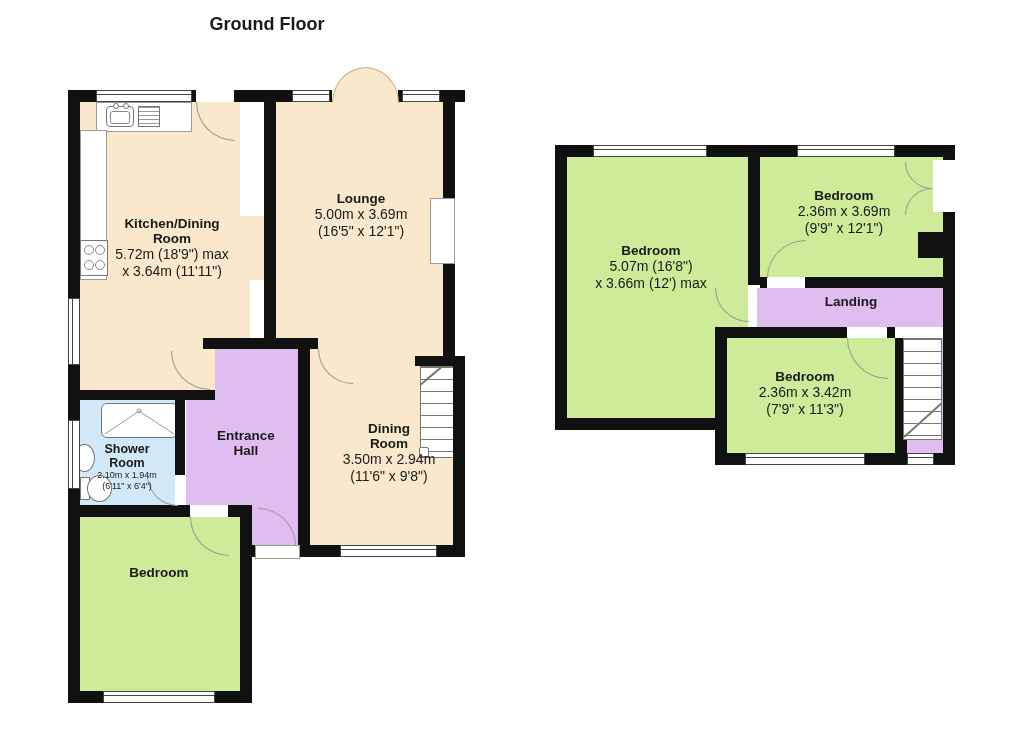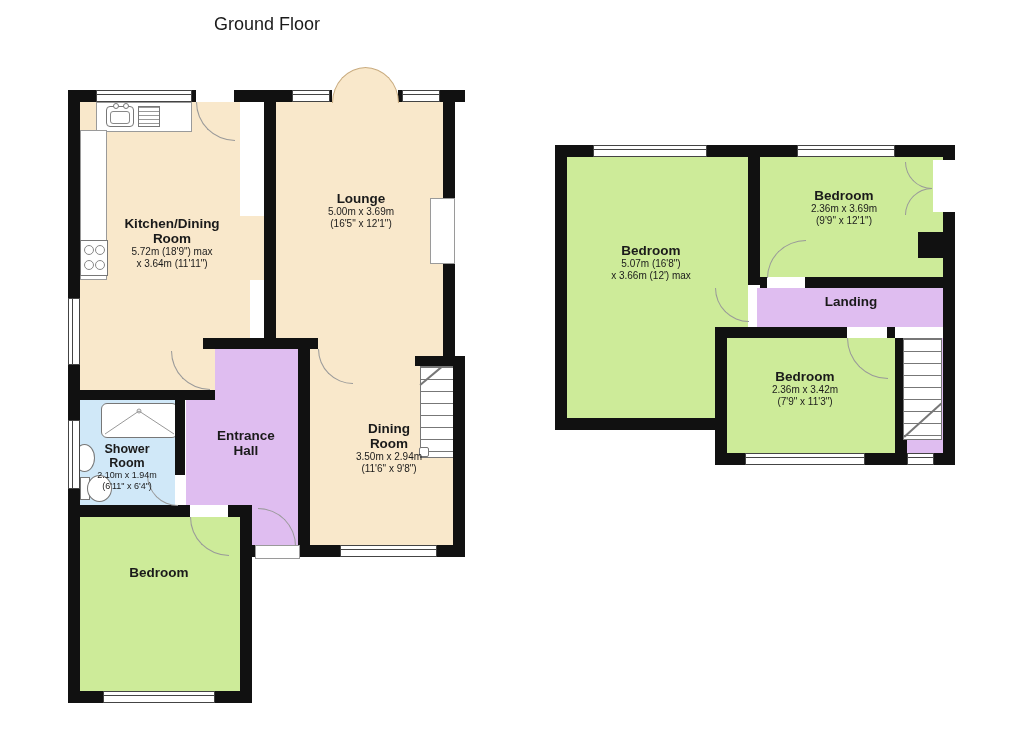--- a/index.html
+++ b/index.html
@@ -21,23 +21,23 @@
   .arc{position:absolute;}
   .arc.bl{border-left:1.5px solid var(--arc,#999);border-bottom:1.5px solid var(--arc,#999);border-bottom-left-radius:100% 100%;}
   .arc.tr{border-top:1.5px solid var(--arc,#999);border-right:1.5px solid var(--arc,#999);border-top-right-radius:100% 100%;}
   .arc.tl{border-top:1.5px solid var(--arc,#999);border-left:1.5px solid var(--arc,#999);border-top-left-radius:100% 100%;}
   .arc.fd{background:var(--cream,#f9e8cb);border-color:#c9ab7e;}
   .stairs-v{position:absolute;background:#fff;border:1px solid #777;
     background-image:repeating-linear-gradient(to bottom,#777 0 1px,transparent 1px 12px);}
   .diag{position:absolute;height:1.5px;background:#777;transform-origin:left center;}
   .room-label{position:absolute;text-align:center;z-index:30;}
   .room-name{font-weight:bold;font-size:13.5px;line-height:1.12;white-space:pre-line;}
-  .room-dims{font-size:10px;line-height:1.18;white-space:pre-line;}
+  .room-dims{font-size:14px;line-height:1.18;white-space:pre-line;}
   .room-dims.small{font-size:9px;}
-  .floor-title{position:absolute;font-weight:normal;font-size:18px;text-align:center;z-index:30;}
+  .floor-title{position:absolute;font-weight:bold;font-size:18px;text-align:center;z-index:30;}
   .footer-note{position:absolute;font-size:15px;text-align:center;z-index:30;}
   .tap{position:absolute;width:4px;height:4px;border:1px solid #777;border-radius:50%;background:#fff;}
   .fixture{position:absolute;background:#fff;border:1px solid #777;}
 </style>
 </head>
 <body>
 
 <div id="plan">
 
   <div class="floor-title" style="left:137px;top:14px;width:260px;">Ground Floor</div>

